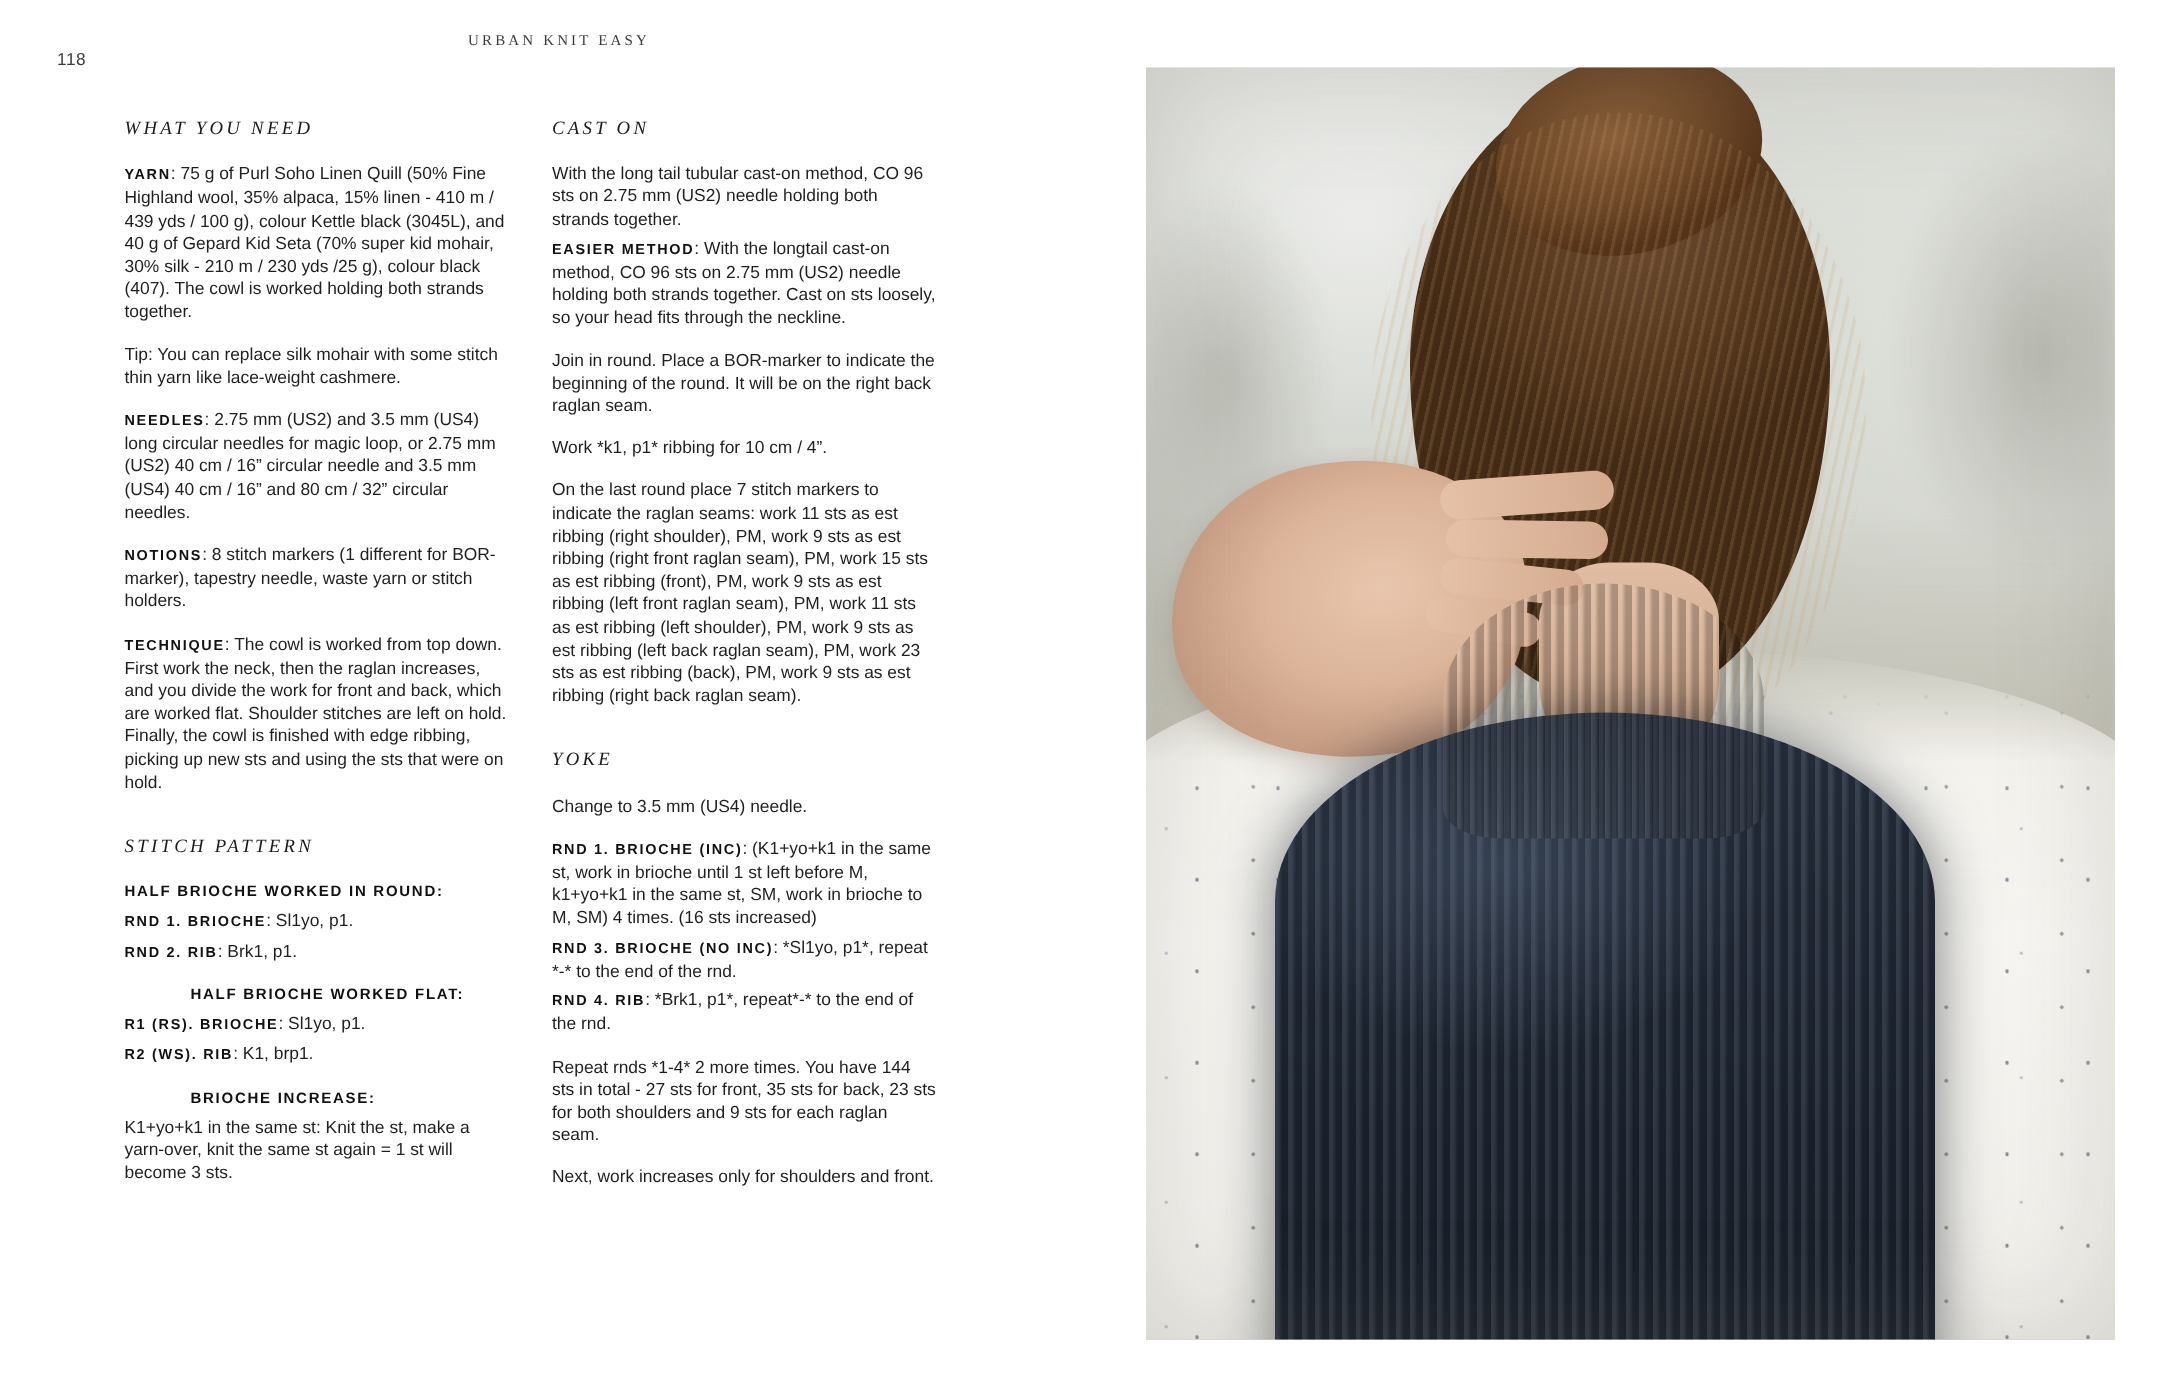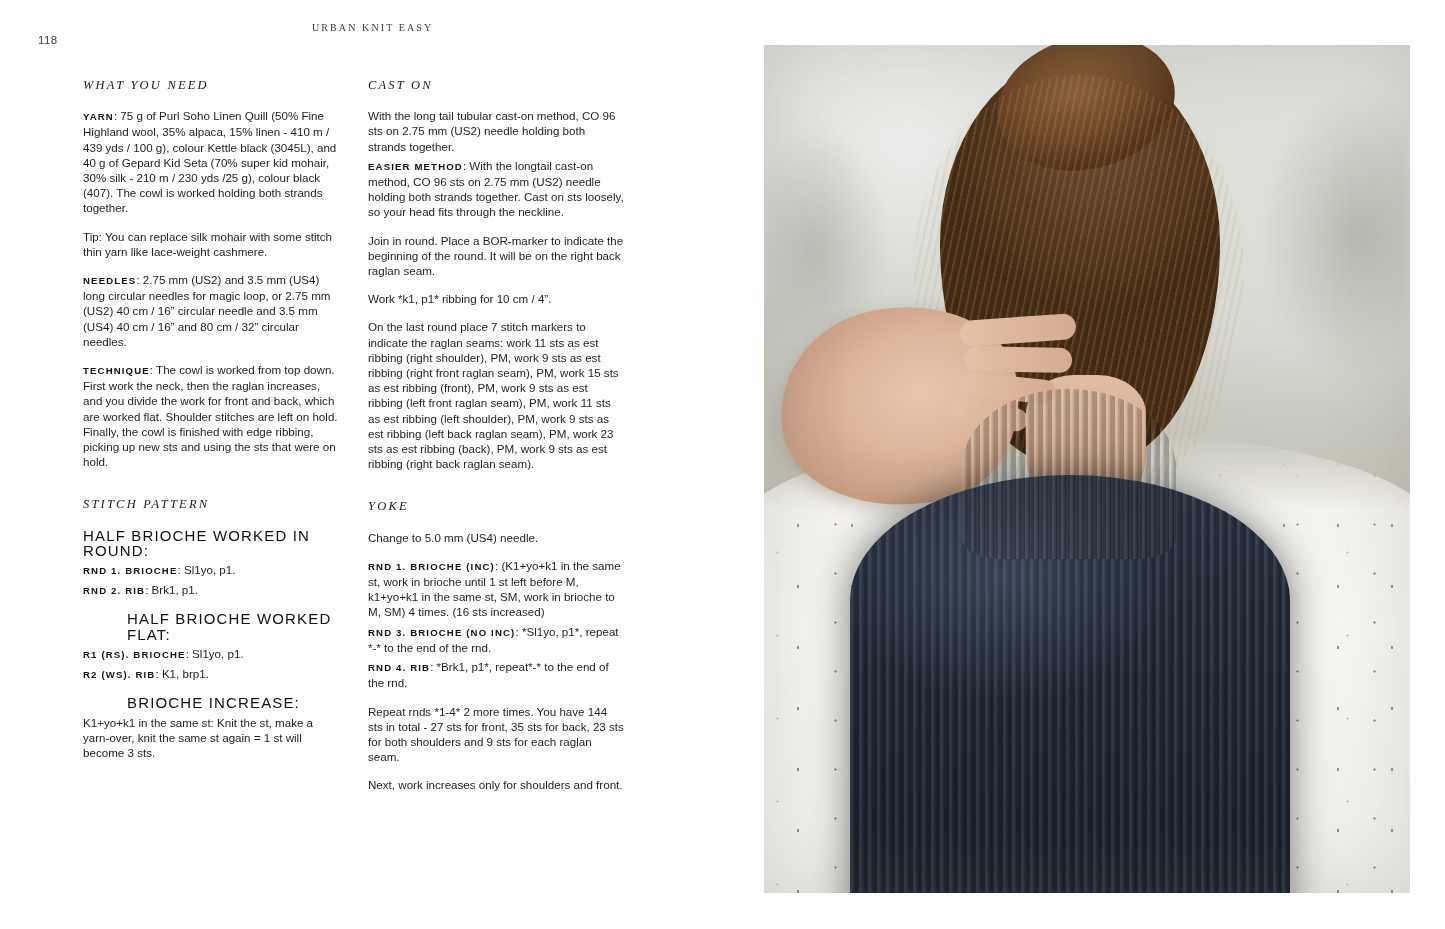--- a/index.html
+++ b/index.html
@@ -73,24 +73,24 @@
   p.para:last-child { margin-bottom: 0; }
 
   .lbl {
     font-size: 9.6px;
     letter-spacing: 1.15px;
     text-transform: uppercase;
     font-weight: 600;
     color: #111;
   }
   .sub-head {
-    font-size: 15px;
+    font-size: 10px;
     letter-spacing: 1.15px;
     text-transform: uppercase;
-    font-weight: 400;
+    font-weight: 700;
     color: #111;
     margin: 0 0 4px 0;
   }
   .gap-top { margin-top: 13px; margin-left: 44px; }
 
   
   .photo-wrap {
     position: absolute;
     left: 764px;
     top: 45px;
@@ -285,20 +285,23 @@
 
     <p class="para">
       <span class="lbl">YARN</span><span>: 75 g of Purl Soho Linen Quill (50% Fine Highland wool, 35% alpaca, 15% linen - 410 m / 439 yds / 100 g), colour Kettle black (3045L), and 40 g of Gepard Kid Seta (70% super kid mohair, 30% silk - 210 m / 230 yds /25 g), colour black (407). The cowl is worked holding both strands together.</span>
     </p>
     <p class="para">Tip: You can replace silk mohair with some stitch thin yarn like lace-weight cashmere.</p>
 
     <p class="para">
       <span class="lbl">NEEDLES</span><span>: 2.75 mm (US2) and 3.5 mm (US4) long circular needles for magic loop, or 2.75 mm (US2) 40 cm / 16” circular needle and 3.5 mm (US4) 40 cm / 16” and 80 cm / 32” circular needles.</span>
     </p>
 
+    <p class="para">
+      <span class="lbl">NOTIONS</span><span>: 8 stitch markers (1 different for BOR-marker), tapestry needle, waste yarn or stitch holders.</span>
+    </p>
 
 
     <p class="para">
       <span class="lbl">TECHNIQUE</span><span>: The cowl is worked from top down. First work the neck, then the raglan increases, and you divide the work for front and back, which are worked flat. Shoulder stitches are left on hold. Finally, the cowl is finished with edge ribbing, picking up new sts and using the sts that were on hold.</span>
     </p>
 
     <div class="sec-head spaced">STITCH PATTERN</div>
 
     <p class="sub-head">HALF BRIOCHE WORKED IN ROUND:</p>
     <p class="tight">
@@ -329,21 +332,21 @@
     <p class="para">
       <span class="lbl">EASIER METHOD</span><span>: With the longtail cast-on method, CO 96 sts on 2.75 mm (US2) needle holding both strands together. Cast on sts loosely, so your head fits through the neckline.</span>
     </p>
 
     <p class="para">Join in round. Place a BOR-marker to indicate the beginning of the round. It will be on the right back raglan seam.</p>
     <p class="para">Work *k1, p1* ribbing for 10 cm / 4”.</p>
     <p class="para">On the last round place 7 stitch markers to indicate the raglan seams: work 11 sts as est ribbing (right shoulder), PM, work 9 sts as est ribbing (right front raglan seam), PM, work 15 sts as est ribbing (front), PM, work 9 sts as est ribbing (left front raglan seam), PM, work 11 sts as est ribbing (left shoulder), PM, work 9 sts as est ribbing (left back raglan seam), PM, work 23 sts as est ribbing (back), PM, work 9 sts as est ribbing (right back raglan seam).</p>
 
     <div class="sec-head spaced">YOKE</div>
 
-    <p class="para">Change to 5.0 mm (US4) needle.</p>
+    <p class="para">Change to 3.5 mm (US4) needle.</p>
 
     <p class="tight">
       <span class="lbl">RND 1. BRIOCHE (INC)</span><span>: (K1+yo+k1 in the same st, work in brioche until 1 st left before M, k1+yo+k1 in the same st, SM, work in brioche to M, SM) 4 times. (16 sts increased)</span>
     </p>
     <p class="tight">
       <span class="lbl">RND 3. BRIOCHE (NO INC)</span><span>: *Sl1yo, p1*, repeat *-* to the end of the rnd.</span>
     </p>
     <p class="para">
       <span class="lbl">RND 4. RIB</span><span>: *Brk1, p1*, repeat*-* to the end of the rnd.</span>
     </p>

